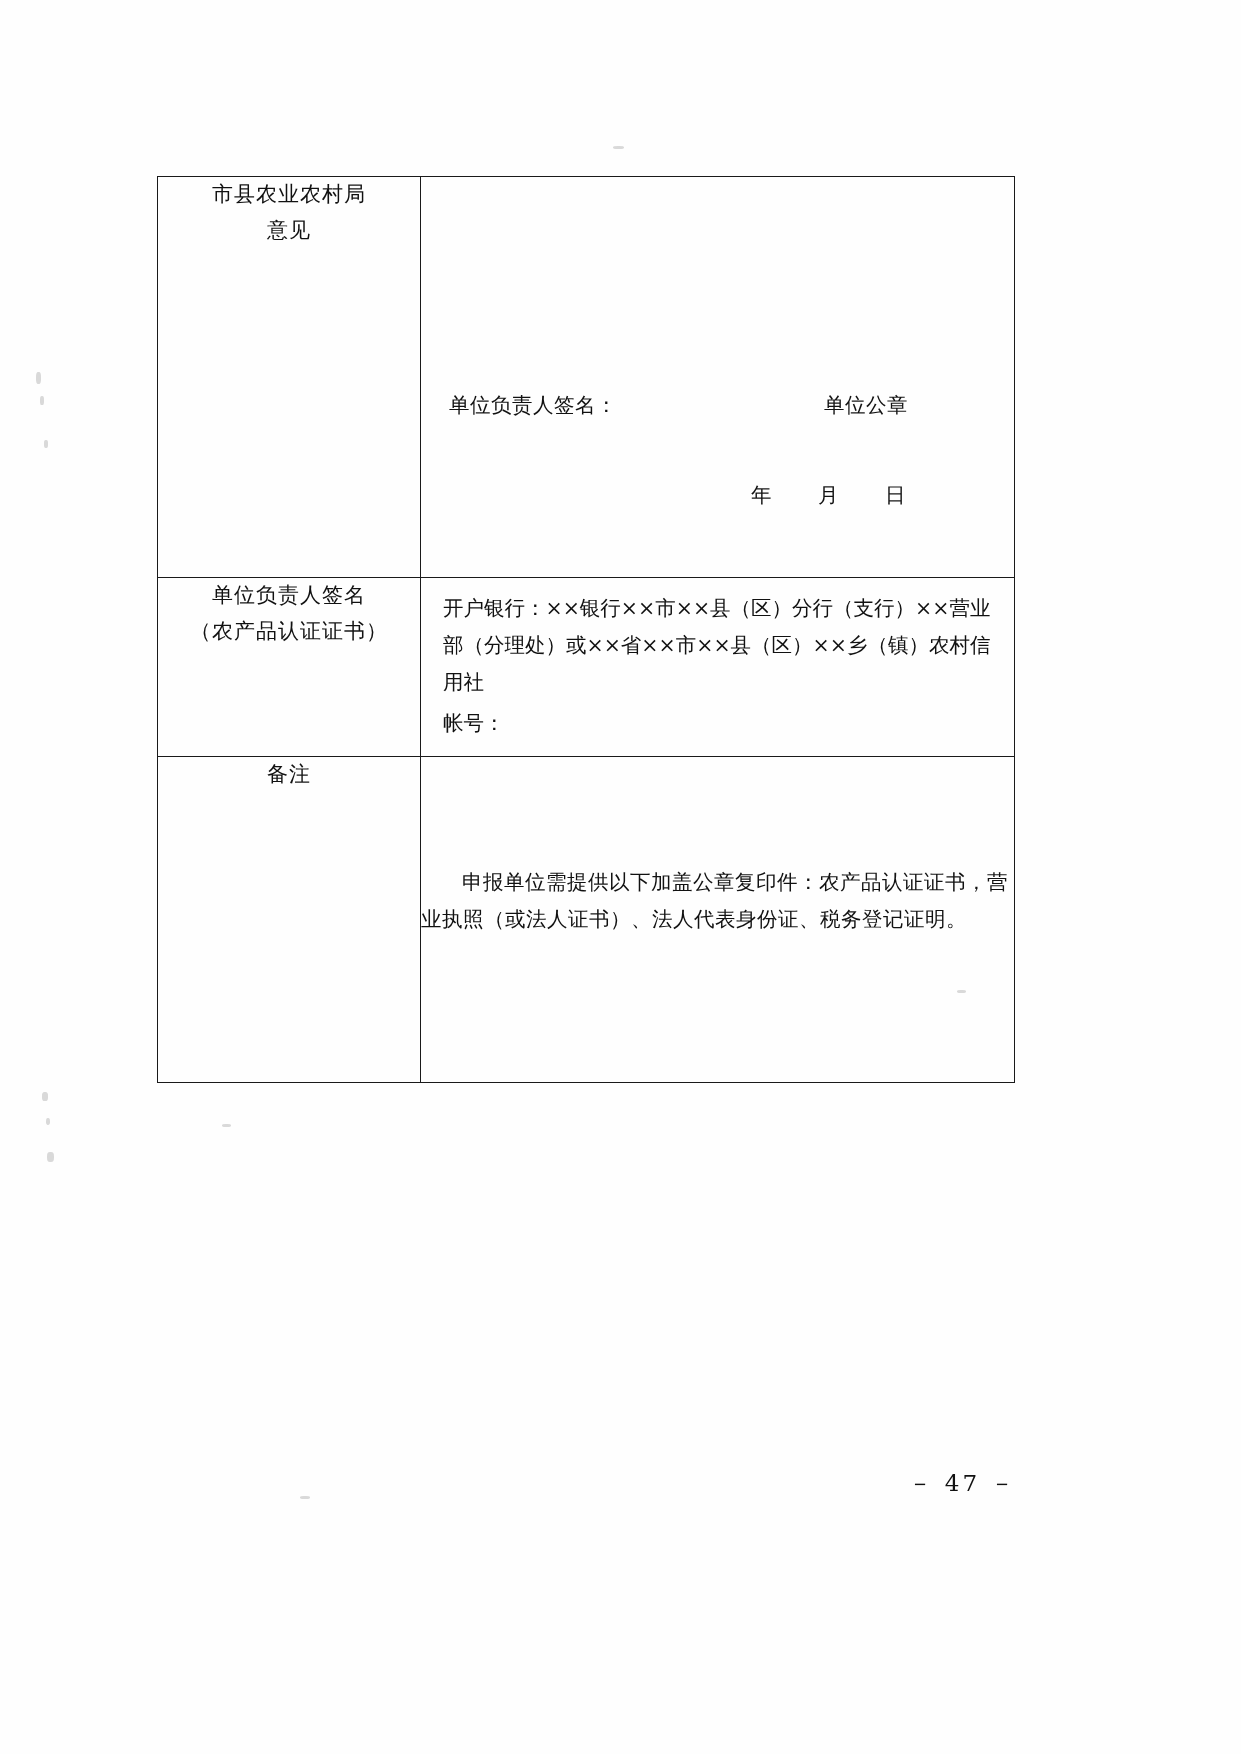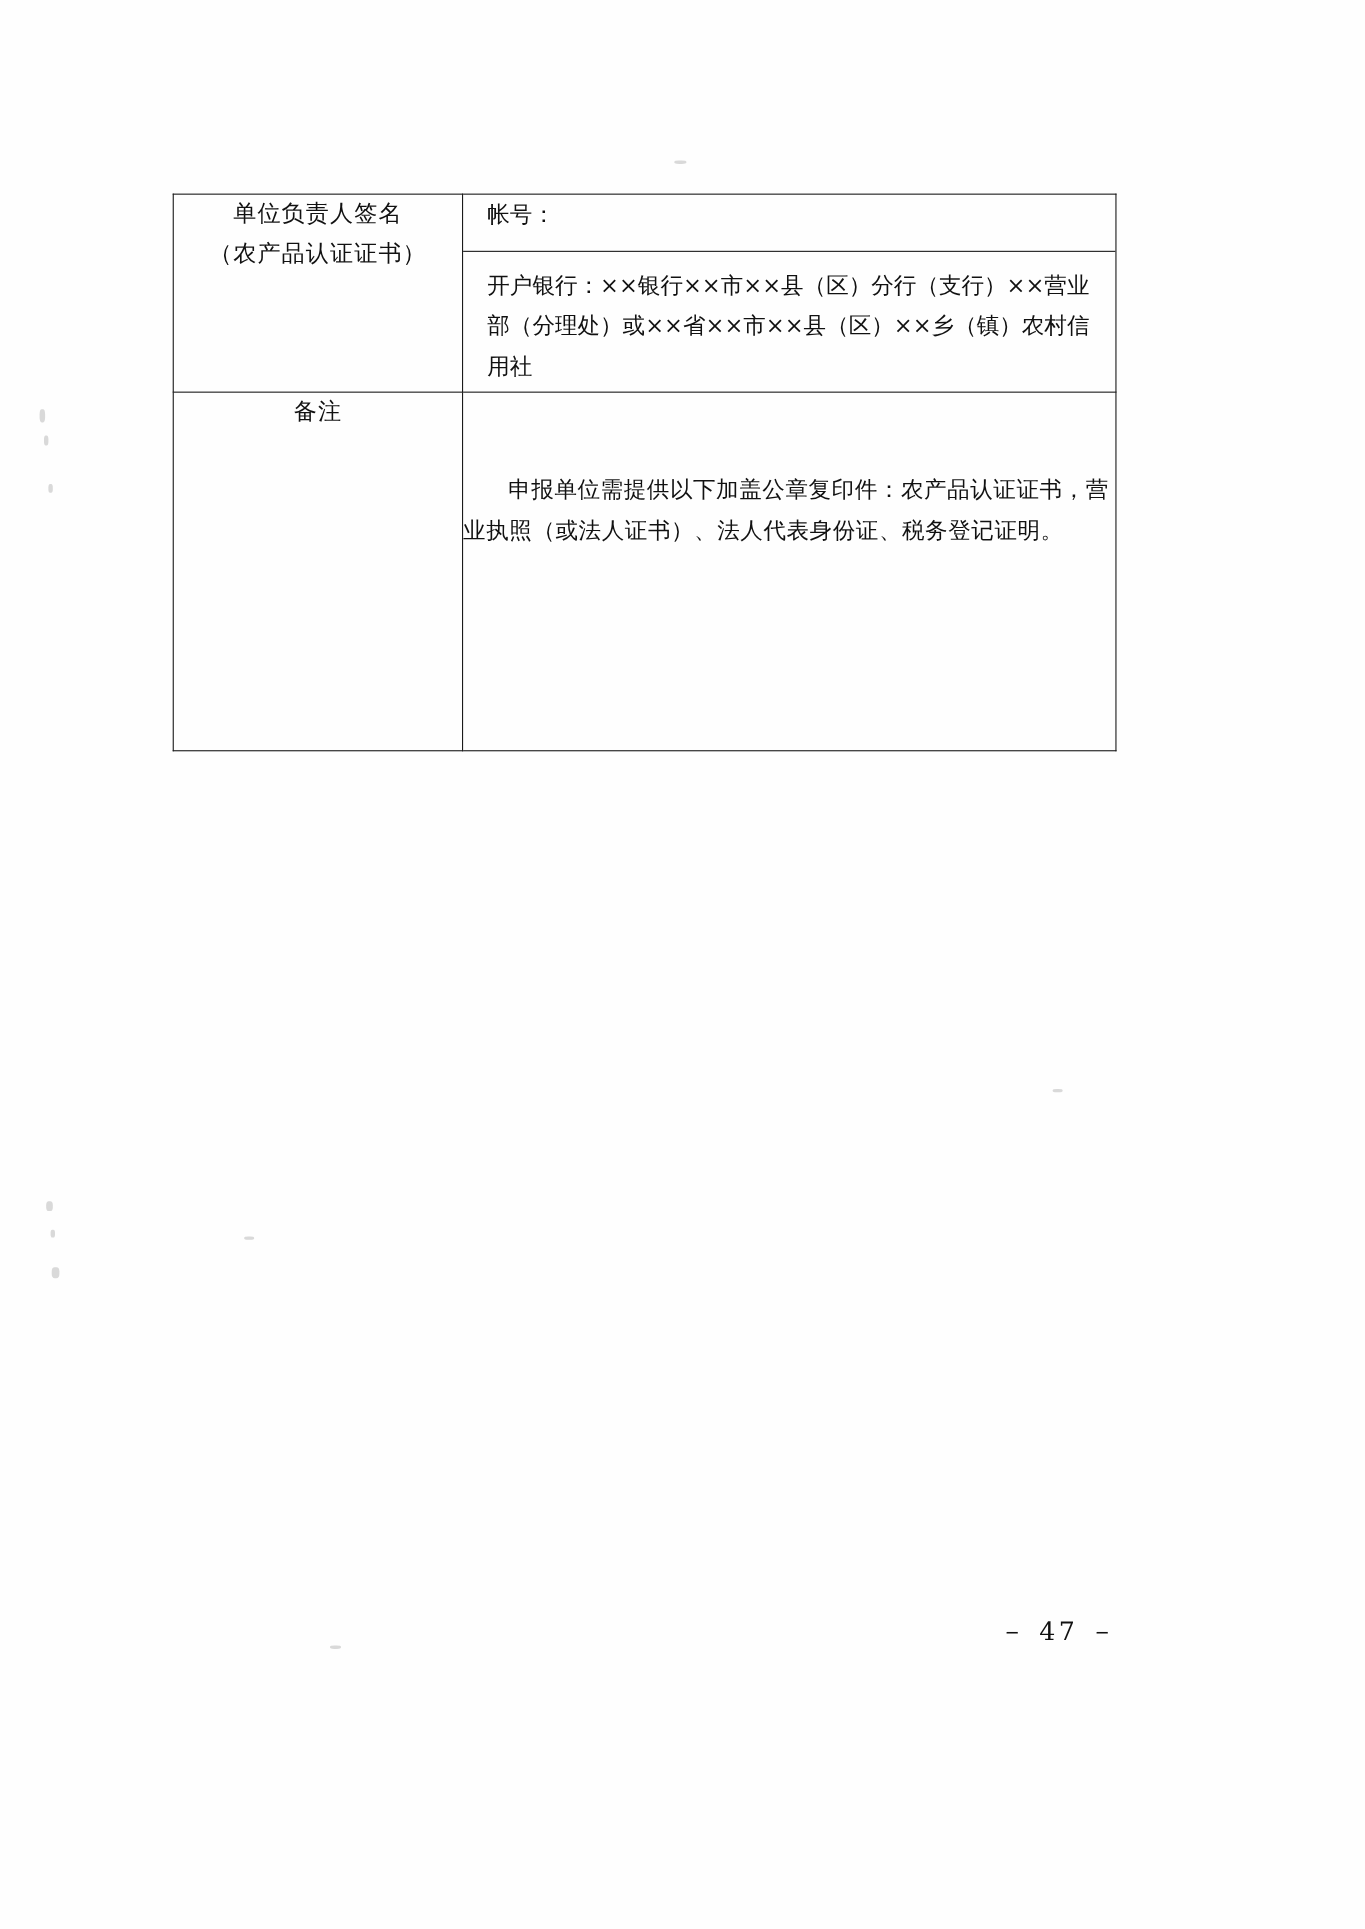--- a/index.html
+++ b/index.html
@@ -91,21 +91,21 @@
     padding: 12px 18px 12px 22px;
     font-size: 20.5px;
     line-height: 1.8;
   }
   .sub-table tr:last-child td { border-bottom: none; }
 
   .acct-label { vertical-align: middle; }
 
   
   .remark-row .content-cell { height: 255px; padding-top: 70px; }
-  .remark-row .indent { text-indent: 2em; }
+  .remark-row .indent { text-indent: 2em; margin-top: 37px; }
 
   .page-number {
     position: absolute;
     left: 0; right: 0;
     top: 1468px;
     text-align: center;
     font-size: 23px;
     letter-spacing: 3px;
     padding-right: 16px;
   }
@@ -123,34 +123,47 @@
   <div class="speckle" style="left:46px;top:1118px;width:4px;height:7px;"></div>
   <div class="speckle" style="left:47px;top:1152px;width:7px;height:10px;"></div>
   <div class="speckle" style="left:613px;top:146px;width:11px;height:3px;"></div>
   <div class="speckle" style="left:222px;top:1124px;width:9px;height:3px;"></div>
   <div class="speckle" style="left:300px;top:1496px;width:10px;height:3px;"></div>
   <div class="speckle" style="left:957px;top:990px;width:9px;height:3px;"></div>
 
   <table class="doc-table">
 
     <tbody>
+        <tr class="opinion-row">
+      <td class="label-cell">
+        <div>市县农业农村局</div>
+        <div>意见</div>
+      </td>
+      <td class="content-cell">
+        <div class="sign-line">
+          <span class="sig">单位负责人签名：</span>
+          <span>单位公章</span>
+        </div>
+        <div class="date-line">年    月    日</div>
+      </td>
+    </tr>
 
     <tr>
       <td class="label-cell acct-label">
         <div>单位负责人签名</div>
         <div>（农产品认证证书）</div>
       </td>
       <td style="padding:0">
         <table class="sub-table">
           <tbody>
           <tr>
-            <td style="padding-top:0;padding-bottom:14px">帐号：</td>
+            <td style="border-bottom:none;padding-bottom:4px">开户银行：××银行××市××县（区）分行（支行）××营业部（分理处）或××省××市××县（区）××乡（镇）农村信用社</td>
           </tr>
           <tr>
-            <td style="border-bottom:none;padding-bottom:4px">开户银行：××银行××市××县（区）分行（支行）××营业部（分理处）或××省××市××县（区）××乡（镇）农村信用社</td>
+            <td style="padding-top:0;padding-bottom:14px">帐号：</td>
           </tr>
         </tbody>
             </table>
       </td>
     </tr>
 
     <tr class="remark-row">
       <td class="label-cell">
         <div>备注</div>
       </td>

